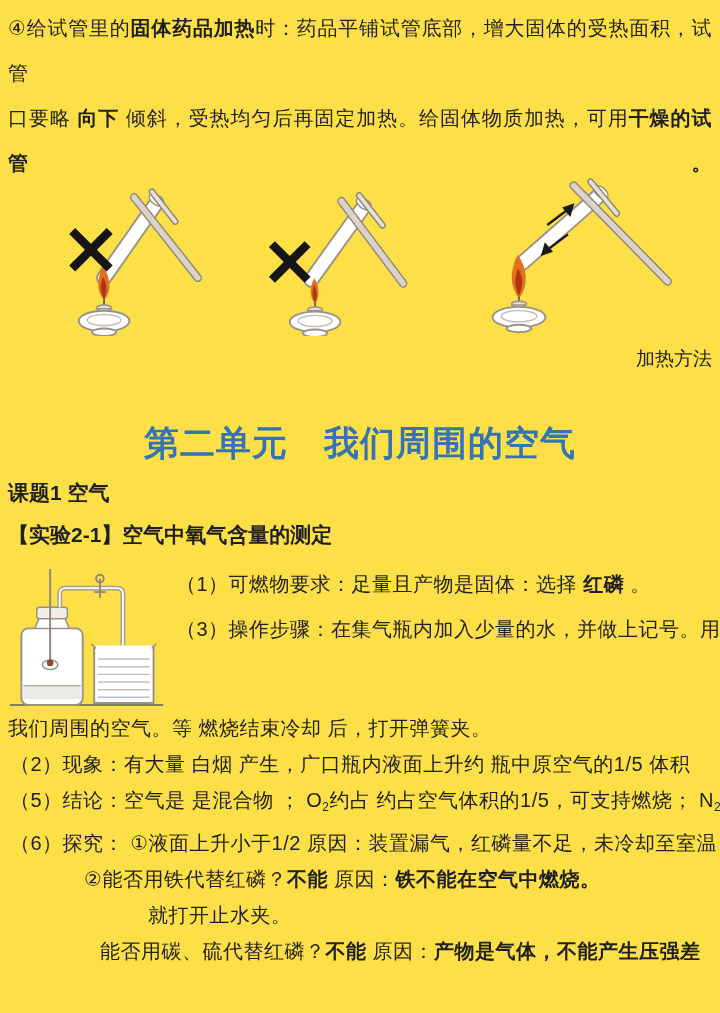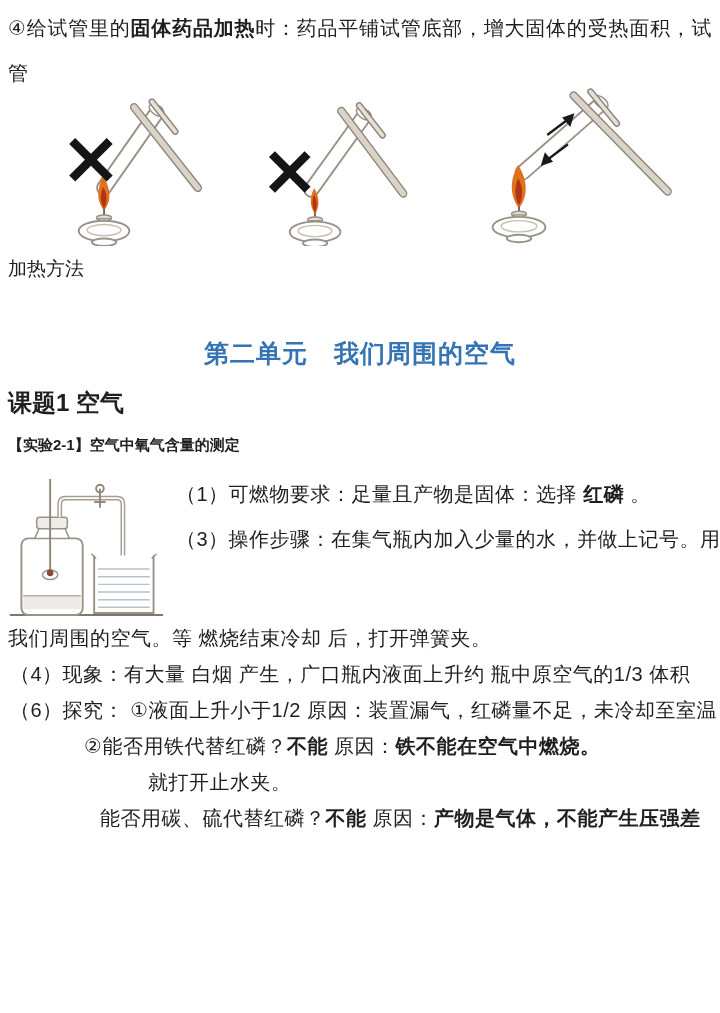--- a/index.html
+++ b/index.html
@@ -1,42 +1,43 @@
 <!DOCTYPE html>
 <html><head>
 <meta charset="utf-8">
 <style>
   html,body{margin:0;padding:0;background:#e8e8e8;}
   .page{
-    position:relative;width:720px;height:1013px;margin:0 auto;background:#ffffff;
+    position:relative;width:720px;height:1013px;margin:0 auto;background:#fde047;
     font-family:"Liberation Sans","DejaVu Sans",sans-serif;color:#1f1f1f;
     padding:6px 8px;box-sizing:border-box;overflow:hidden;
   }
   .para{font-size:20px;line-height:45px;text-align:justify;text-align-last:justify;letter-spacing:0.5px;}
   .figrow{display:flex;align-items:flex-end;height:150px;margin-left:42px;gap:26px;}
   .figrow svg{display:block;}
-  .caption{text-align:left;font-size:19px;line-height:26px;margin-top:10px;}
-  .unit{font-size:25px;font-weight:bold;text-align:center;line-height:38px;margin:52px 0 0 0;color:#3474b5;letter-spacing:1px;}
-  .topic{font-size:24px;font-weight:bold;line-height:30px;margin-top:16px;}
-  .exph{font-size:15px;font-weight:bold;line-height:30px;margin-top:12px;}
+  .caption{text-align:right;font-size:19px;line-height:26px;margin-top:10px;}
+  .unit{font-size:35px;font-weight:bold;text-align:center;line-height:38px;margin:52px 0 0 0;color:#3474b5;letter-spacing:1px;}
+  .topic{font-size:21px;font-weight:bold;line-height:30px;margin-top:16px;}
+  .exph{font-size:21px;font-weight:bold;line-height:30px;margin-top:12px;}
   .expblock{margin-top:12px;}
   .apparatus{float:left;width:158px;height:146px;margin:2px 10px 0 0;}
   .expblock .line{font-size:20px;line-height:45px;white-space:nowrap;letter-spacing:0.5px;}
   .tail{clear:both;}
   .tail .line{font-size:20px;line-height:36px;white-space:nowrap;letter-spacing:0.5px;}
   .b{font-weight:bold;}
   .sb{font-size:12px;vertical-align:-4px;}
   .ml76{margin-left:76px;} .ml92{margin-left:92px;} .ml140{margin-left:140px;} .ml2{margin-left:2px;}
 </style>
 </head>
 <body>
 
 <div class="page">
 
   <div class="para"><span>④给试管里的</span><span class="b">固体药品加热</span><span>时：药品平铺试管底部，增大固体的受热面积，试管</span></div>
+  <div class="para"><span>口要略 </span><span class="b">向下</span><span> 倾斜，受热均匀后再固定加热。给固体物质加热，可用</span><span class="b">干燥的试管。</span></div>
 
   <div class="figrow">
 
     <svg width="170" height="150" viewBox="0 0 170 160">
       <g>
         <line x1="52" y1="98" x2="108" y2="18" stroke="#9a9287" stroke-width="17" stroke-linecap="round"></line>
         <line x1="52" y1="98" x2="108" y2="18" stroke="#ffffff" stroke-width="13" stroke-linecap="round"></line>
         <ellipse cx="108" cy="15" rx="9" ry="5" fill="#ffffff" stroke="#9a9287" stroke-width="1.5" transform="rotate(35 108 15)"></ellipse>
       </g>
       <g>
@@ -173,21 +174,22 @@
         </g>
       </g>
     </svg>
 
     <div class="line"><span>（1）可燃物要求：足量且产物是固体：选择 </span><span class="b">红磷</span><span> 。</span></div>
     <div class="line"><span>（3）操作步骤：在集气瓶内加入少量的水，并做上记号。用弹</span></div>
   </div>
 
   <div class="tail">
     <div class="line"><span>我们周围的空气。等 燃烧结束冷却 后，打开弹簧夹。</span></div>
-    <div class="line ml2"><span>（4）现象：有大量 白烟 产生，广口瓶内液面上升约 瓶中原空气的1/3 体积</span></div>
+    <div class="line ml2"><span>（2）现象：有大量 白烟 产生，广口瓶内液面上升约 瓶中原空气的1/5 体积</span></div>
+    <div class="line ml2"><span>（5）结论：空气是 是混合物 ；  O</span><span class="sb">2</span><span>约占 约占空气体积的1/5，可支持燃烧；  N</span><span class="sb">2</span></div>
     <div class="line ml2"><span>（6）探究： ①液面上升小于1/2 原因：装置漏气，红磷量不足，未冷却至室温</span></div>
     <div class="line ml76"><span>②能否用铁代替红磷？</span><span class="b">不能</span><span> 原因：</span><span class="b">铁不能在空气中燃烧。</span></div>
     <div class="line ml140"><span>就打开止水夹。</span></div>
     <div class="line ml92"><span>能否用碳、硫代替红磷？</span><span class="b">不能</span><span> 原因：</span><span class="b">产物是气体，不能产生压强差</span></div>
 
   </div>
 
 </div>
 
 </body></html>

